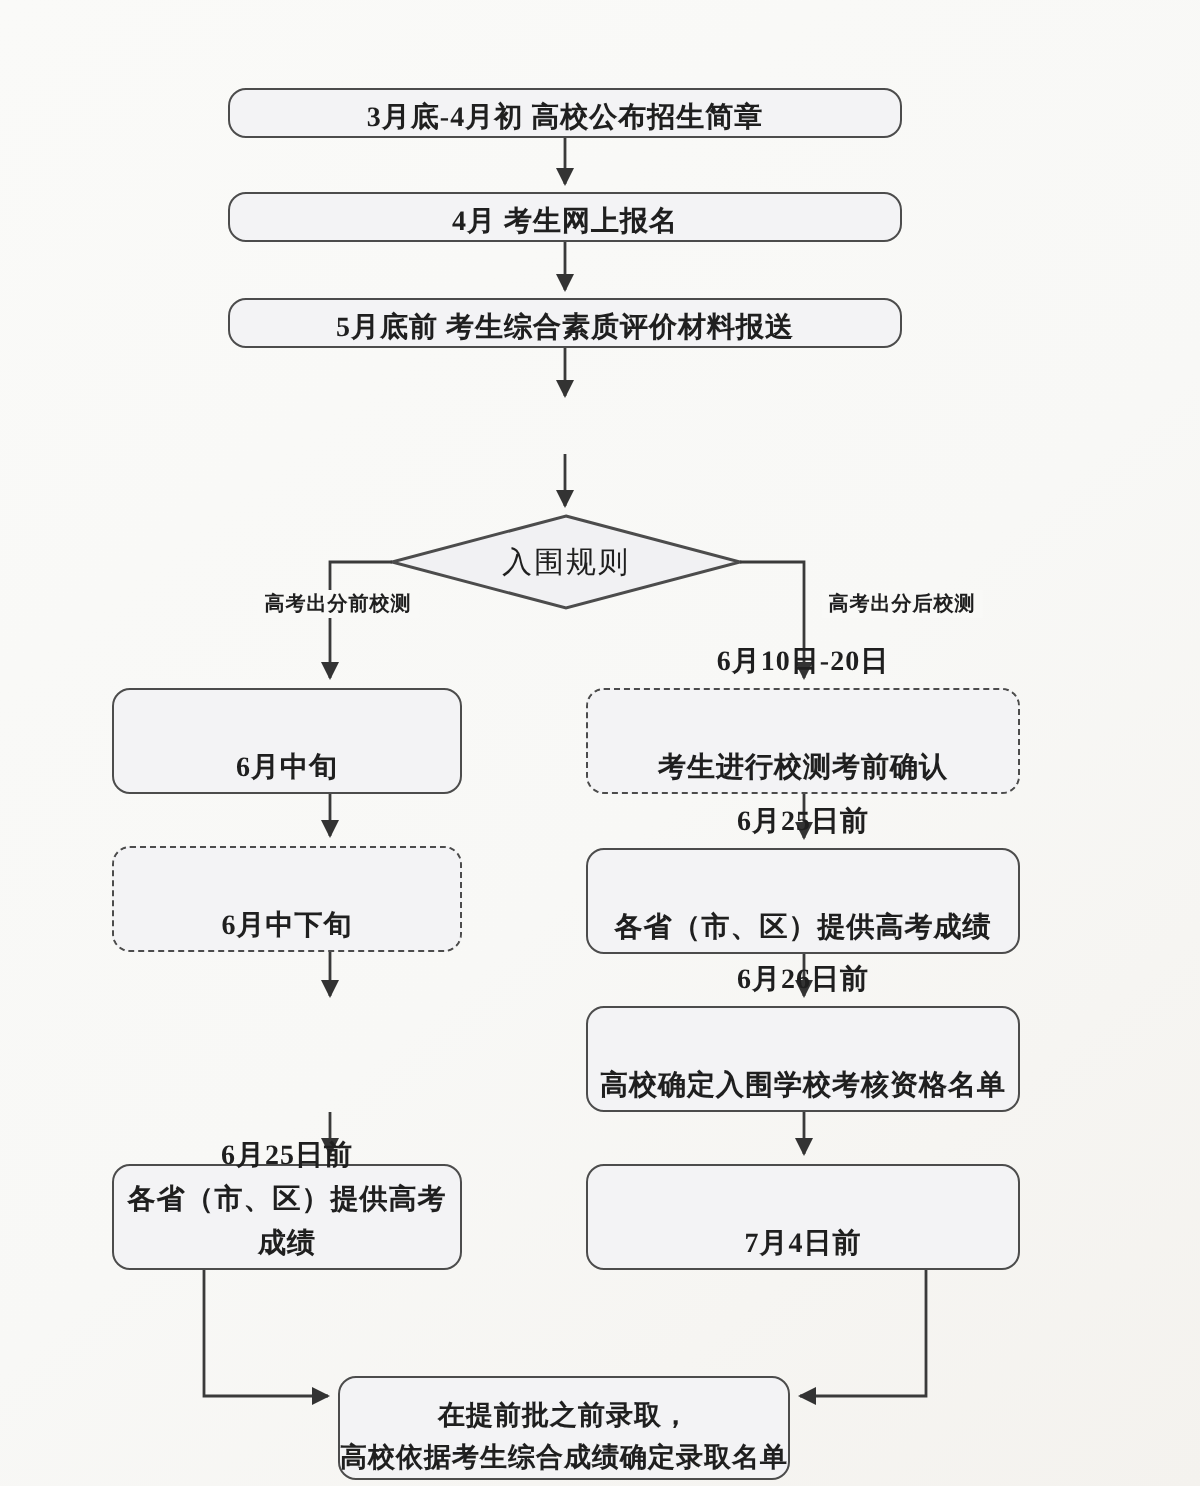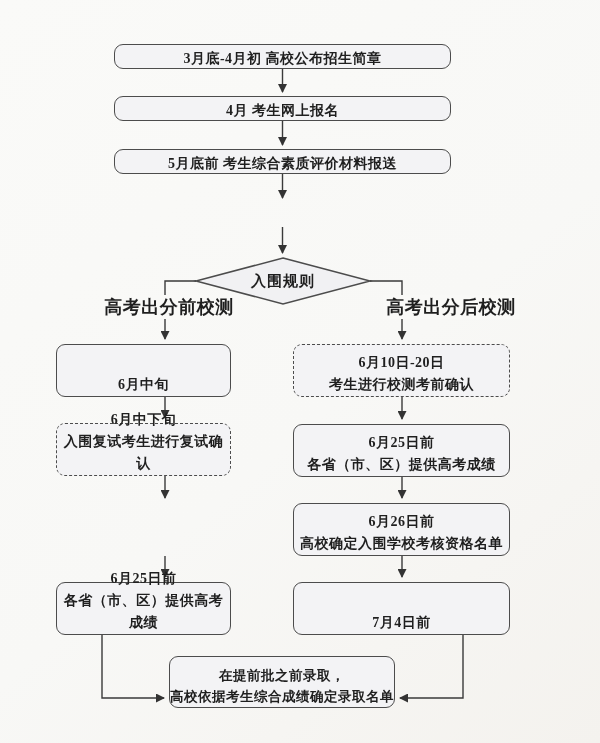--- a/index.html
+++ b/index.html
@@ -36,52 +36,52 @@
     color: #1f1f1f;
     letter-spacing: 0.5px;
     line-height: 22px;
     text-align: center;
     z-index: 2;
   }
   .node.single { line-height: normal; }
   .node.dashed { border-style: dashed; border-width: 1.5px; }
   .top-node { left: 114px; width: 337px; height: 25px; }
   .left-node { left: 56px; width: 175px; height: 53px; }
-  .right-node { left: 293px; width: 217px; height: 53px; }
+  .right-node { left: 293px; width: 217px; height: 53px; gap: 31px; }
   .diamond-label {
     position: absolute;
     left: 196px; top: 258px;
     width: 174px; height: 46px;
     display: flex;
     align-items: center;
     justify-content: center;
-    font-weight: bold;
+    font-weight: normal;
     font-size: 15px;
     color: #1f1f1f;
     letter-spacing: 1px;
     z-index: 2;
   }
   .branch-label {
     position: absolute;
     top: 295px;
     transform: translateX(-50%);
     background: #f9f9f7;
     padding: 0 3px;
     font-weight: bold;
-    font-size: 18px;
+    font-size: 10px;
     color: #1f1f1f;
     letter-spacing: 0.5px;
     white-space: nowrap;
     z-index: 3;
     text-align: center;
   }
   #branch-label-left { left: 169px; }
   #branch-label-right { left: 404px; margin-left: 47px; }
   .final-node {
-    left: 169px; top: 656px; width: 226px; height: 52px;
+    left: 169px; top: 688px; width: 226px; height: 52px;
     font-size: 13.5px;
     line-height: 21px;
   }
 </style>
 </head>
 <body>
 
 <div id="canvas">
 
   <svg id="connector-layer" viewBox="0 0 600 743" xmlns="http://www.w3.org/2000/svg">
@@ -128,21 +128,20 @@
   </div>
 
   <div class="branch-label" id="branch-label-left">高考出分前校测</div>
   <div class="branch-label" id="branch-label-right">高考出分后校测</div>
 
   <div class="node left-node" style="top:344px">
     <div>6月中旬</div>
   </div>
   <div class="node left-node dashed" style="top:423px">
     <div>6月中下旬</div>
-    <div>入围复试考生进行复试确认</div>
   </div>
   <div class="node left-node" style="top:582px">
     <div>6月25日前</div>
     <div>各省（市、区）提供高考成绩</div>
   </div>
 
   <div class="node right-node dashed" style="top:344px">
     <div>6月10日-20日</div>
     <div>考生进行校测考前确认</div>
   </div>

